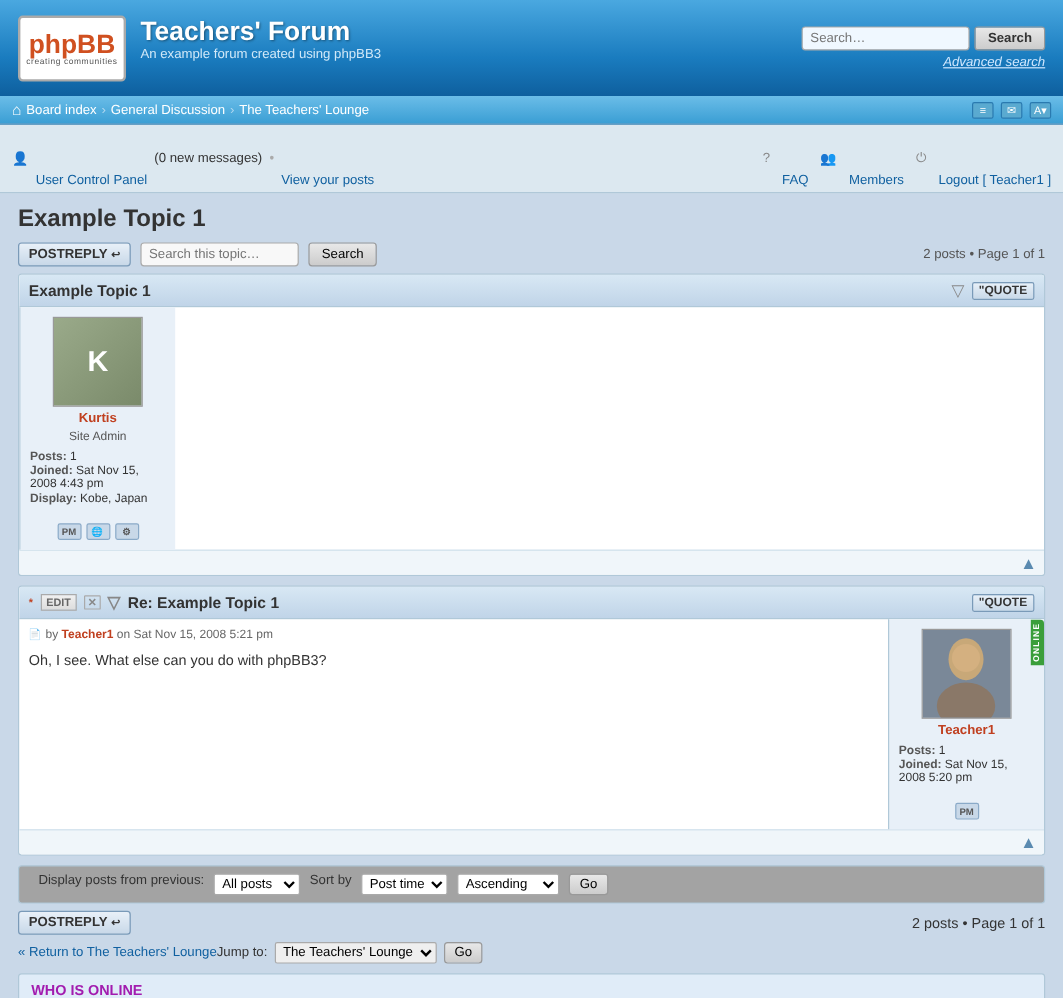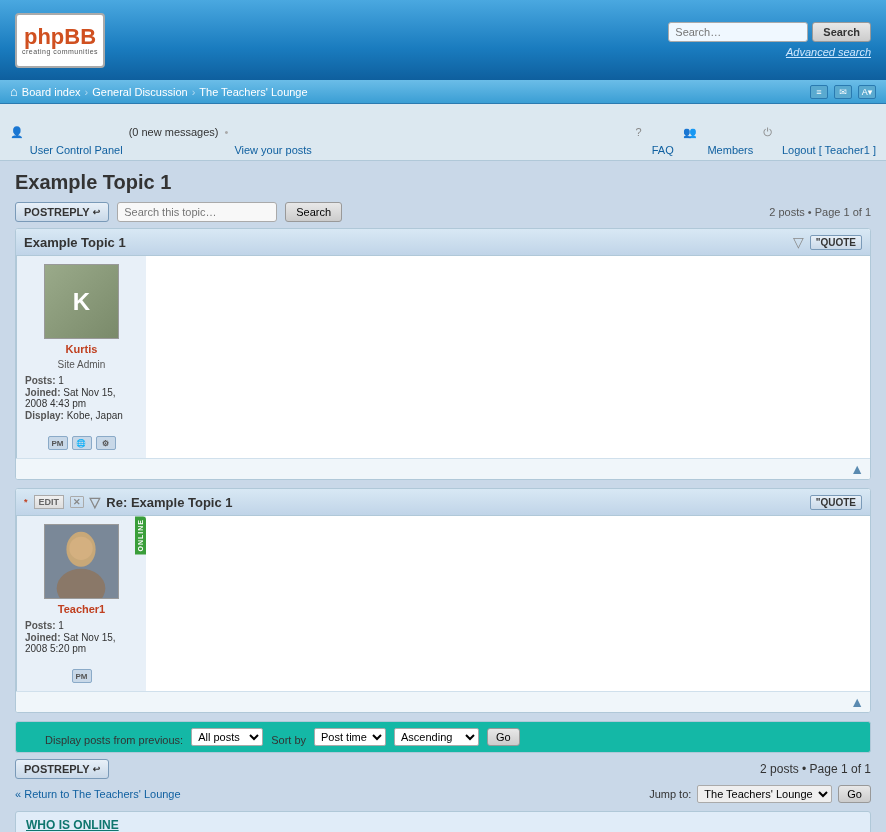--- a/index.html
+++ b/index.html
@@ -133,21 +133,21 @@
       font-weight: bold;
       color: #333;
       cursor: pointer;
       display: flex; align-items: center; gap: 3px;
     }
     .search-topic-input {
       border: 1px solid #aaa;
       border-radius: 3px;
       padding: 3px 6px;
       font-size: 11px;
-      width: 160px;
+      width: 132px;
       background: #f8f8f8;
       color: #999;
     }
     .search-topic-btn {
       background: linear-gradient(180deg, #e8e8e8, #cccccc);
       border: 1px solid #999;
       border-radius: 3px;
       padding: 3px 10px;
       font-size: 11px;
       cursor: pointer;
@@ -240,26 +240,26 @@
     .top-arrow { color: #5a8ab0; font-size: 14px; cursor: pointer; }
     .post-sidebar-relative { position: relative; }
 
     
     .edit-link { font-size: 9px; color: #666; cursor: pointer; }
     .edit-star { color: #c04020; font-size: 9px; }
     .x-icon { font-size: 9px; color: #888; cursor: pointer; border: 1px solid #aaa; padding: 0 2px; border-radius: 1px; }
 
     
     #display-bar {
-      background: #14b8a6;
+      background: #a3a3a3;
       border: 1px solid #b0c8d8;
       border-radius: 3px;
-      padding: 6px 29px;
-      display: flex;
-      align-items: flex-end;
+      padding: 6px 16px;
+      display: flex;
+      align-items: flex-start;
       gap: 8px;
       margin: 6px 0;
       font-size: 11px;
     }
     #display-bar select {
       font-size: 11px;
       border: 1px solid #aaa;
       border-radius: 2px;
       padding: 1px 2px;
       background: #fff;
@@ -275,34 +275,34 @@
 
     
     #bottom-bar {
       display: flex;
       align-items: center;
       justify-content: space-between;
       margin: 6px 0;
     }
 
     
-    #return-section { margin: 6px 0; display: flex; justify-content: space-between; align-items: center; }
+    #return-section { margin: 6px 0; display: flex; align-items: center; }
     #return-link { font-size: 11px; color: #1060a0; text-decoration: none; cursor: pointer; }
     #jump-to { display: flex; align-items: center; gap: 6px; font-size: 11px; }
     #jump-select { font-size: 11px; border: 1px solid #aaa; border-radius: 2px; padding: 1px 2px; }
 
     
     #who-online {
       background: #e0ecf8;
       border: 1px solid #b0c8d8;
       border-radius: 3px;
       padding: 6px 10px;
       margin: 8px 0 4px 0;
     }
-    #who-online-title { font-weight: bold; font-size: 12px; color: #0f766e; margin-bottom: 3px; text-decoration: underline; }
+    #who-online-title { font-weight: bold; font-size: 12px; color: #a21caf; margin-bottom: 3px; }
     #who-online-text { font-size: 11px; color: #333; }
     #who-online-text a { color: #c04020; text-decoration: none; font-weight: bold; }
 
     
     #footer-nav {
       background: linear-gradient(180deg, #6bbde8 0%, #3a9ed4 100%);
       padding: 4px 10px;
       display: flex;
       align-items: center;
       justify-content: space-between;
@@ -335,20 +335,24 @@
     }
   </style>
 </head>
 <body>
 
 <div id="header">
   <div id="logo-area">
     <div id="logo-box">
       <div class="logo-phpbb">phpBB</div>
       <div class="logo-sub">creating communities</div>
+    </div>
+    <div id="forum-title-area">
+      <div id="forum-title">Teachers' Forum</div>
+      <div id="forum-subtitle">An example forum created using phpBB3</div>
     </div>
   </div>
   <div id="search-area">
     <div id="search-box-row">
       <input type="text" id="search-input" placeholder="Search…" style="">
       <button id="search-btn">Search</button>
     </div>
     <div id="advanced-search">Advanced search</div>
   </div>
 </div>
@@ -442,20 +446,29 @@
         <a class="edit-link" style="border:1px solid #aaa; padding: 1px 4px; font-size:9px; background: linear-gradient(#f0f0f0, #ddd);">EDIT</a>
         <span class="x-icon">✕</span>
         <span class="icon-report">▽</span>
         <span>Re: Example Topic 1</span>
       </div>
       <div class="post-header-icons">
         <button class="quote-btn">"QUOTE</button>
       </div>
     </div>
     <div class="post-body">
+      <div class="post-content">
+        <div class="post-byline">
+          <span style="color:#888; font-size:9px;">📄</span>
+          <span>by</span>
+          <a style="color:#c04020; font-weight:bold; text-decoration:none;">Teacher1</a>
+          <span>on Sat Nov 15, 2008 5:21 pm</span>
+        </div>
+        <div class="post-text">Oh, I see. What else can you do with phpBB3?</div>
+      </div>
       <div class="post-sidebar post-sidebar-relative" style="position:relative;">
         <div class="online-ribbon">ONLINE</div>
         <div class="avatar-img" style="background: linear-gradient(135deg, #8a9aaa, #5a6a7a); color:#fff; font-size:22px; font-weight:bold; position:relative;">
           <svg width="75" height="75" viewBox="0 0 75 75">
             <rect width="75" height="75" fill="#7a8898"></rect>
             <ellipse cx="37" cy="25" rx="15" ry="18" fill="#c8a878"></ellipse>
             <ellipse cx="37" cy="65" rx="25" ry="20" fill="#8a7868"></ellipse>
             <circle cx="37" cy="24" r="12" fill="#d4b080"></circle>
           </svg>
         </div>

